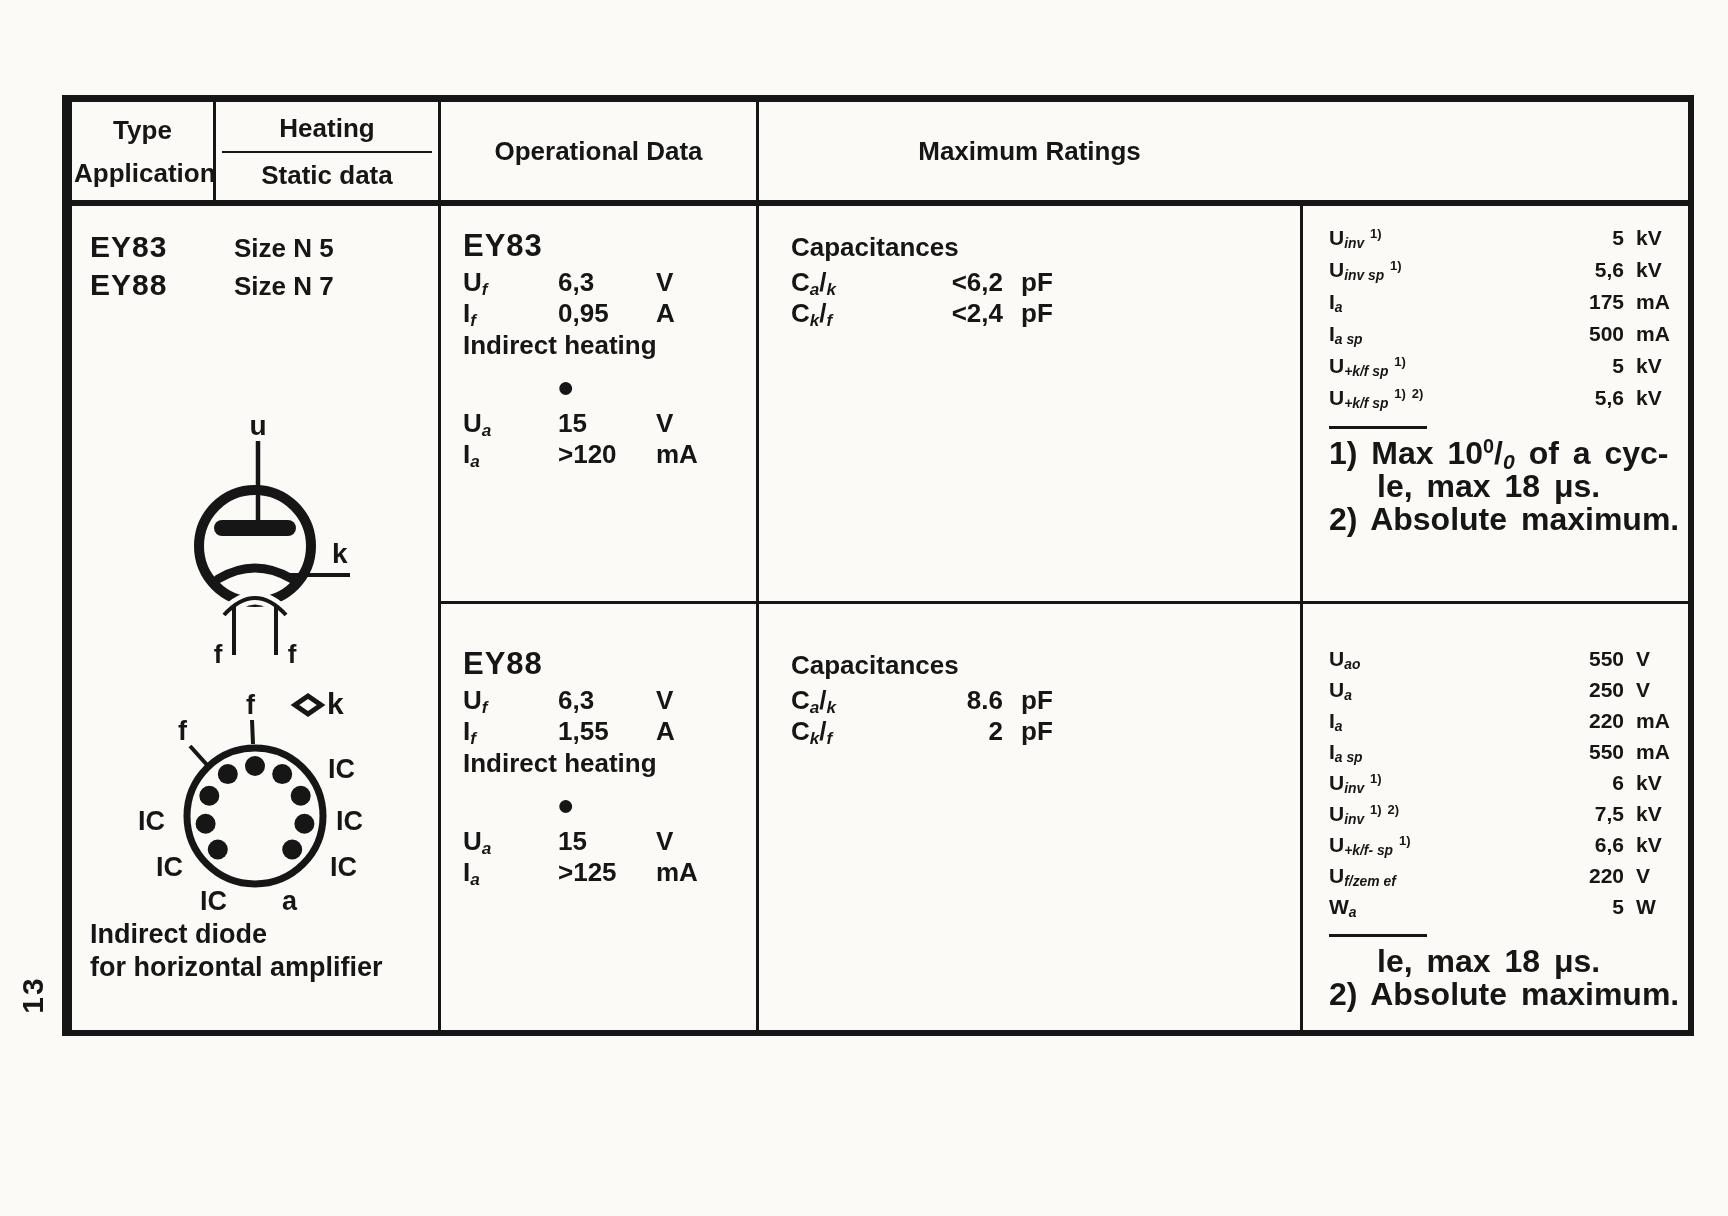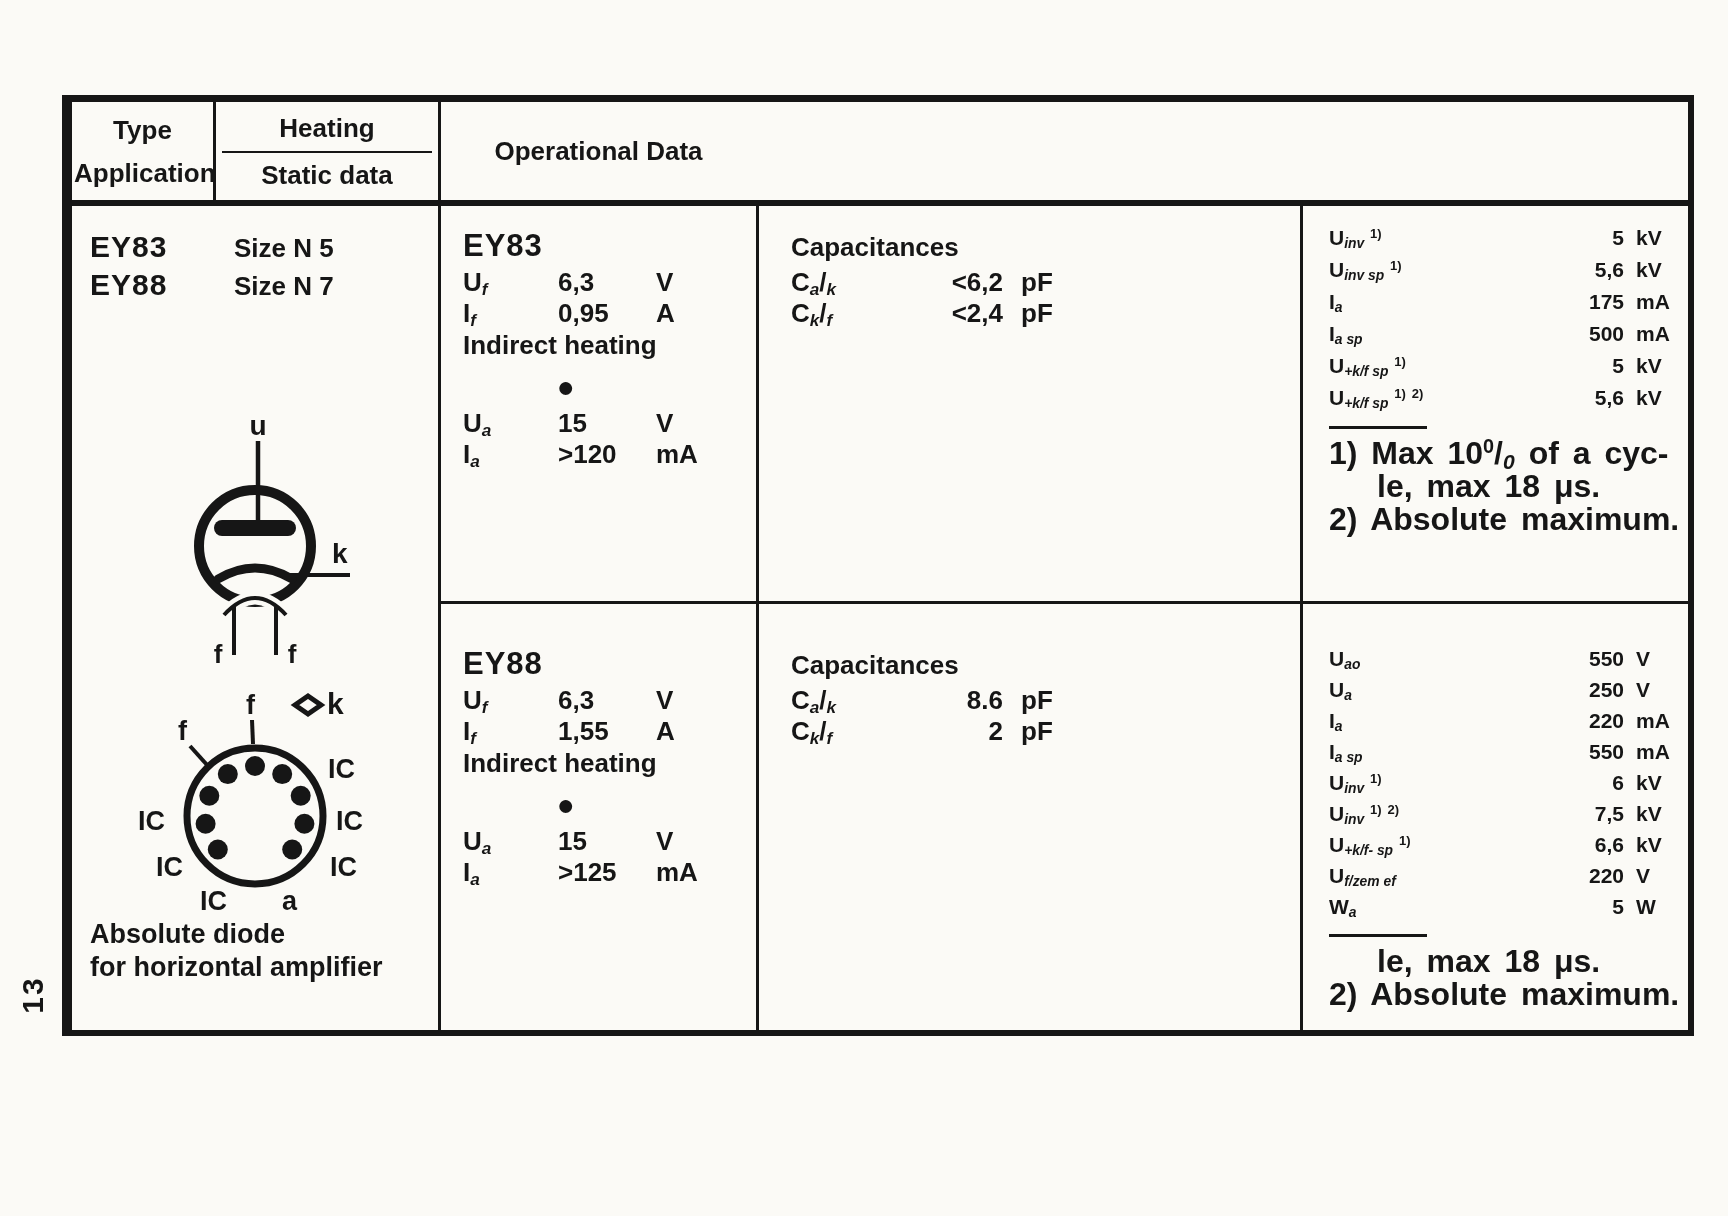--- a/index.html
+++ b/index.html
@@ -95,20 +95,23 @@
       </div>
       <div class="hcell bl">
         <div class="hheat">
           <div>Heating</div>
           <div class="hrule"></div>
           <div>Static data</div>
         </div>
       </div>
       <div class="hcell bl">
         <div class="hmid">Operational Data</div>
+      </div>
+      <div class="hcell bl">
+        <div class="hmid">Maximum Ratings</div>
       </div>
     </div>
 
     <div class="tbody">
 
       <div class="cell leftcell">
         <div class="typeblock">
           <div class="typerow">
             <span class="tname">EY83</span>
             <span class="tsize">Size N 5</span>
@@ -157,21 +160,21 @@
           <text x="198" y="104" font-size="27">IC</text>
           <text x="8" y="156" font-size="27">IC</text>
           <text x="206" y="156" font-size="27">IC</text>
           <text x="26" y="202" font-size="27">IC</text>
           <text x="200" y="202" font-size="27">IC</text>
           <text x="70" y="236" font-size="27">IC</text>
           <text x="152" y="236" font-size="27">a</text>
         </svg>
 
         <div class="apptext">
-          <div>Absolute diode</div>
+          <div>Indirect diode</div>
           <div>for horizontal amplifier</div>
         </div>
       </div>
 
       <div class="cell bl r1 heatcell">
         <div class="tubetitle">EY83</div>
         <div>
             <div class="prow">
               <span class="plabel">U<sub>f</sub></span>
               <span class="pval">6,3</span>

